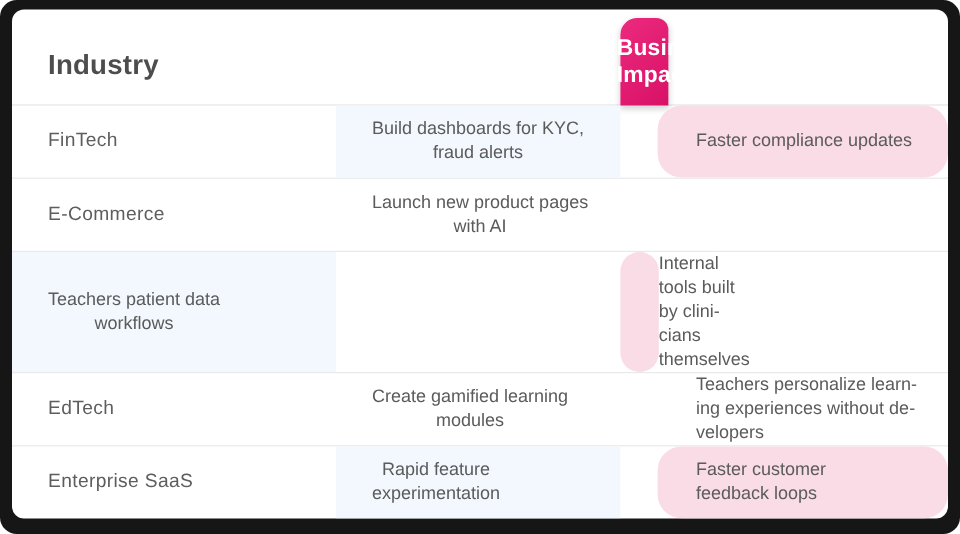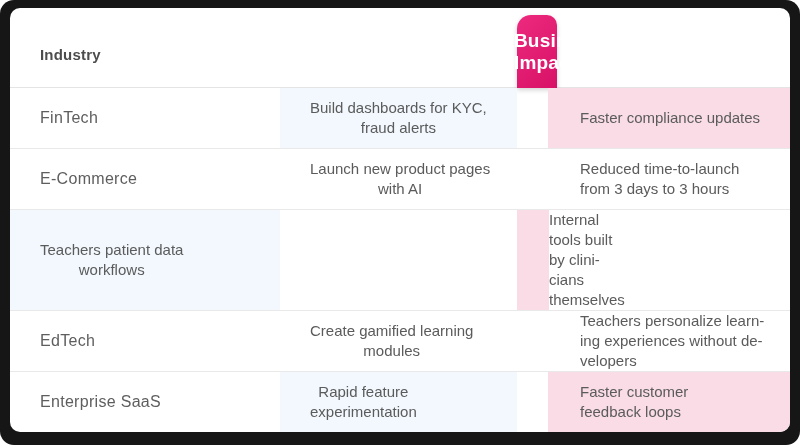--- a/index.html
+++ b/index.html
@@ -29,21 +29,21 @@
     grid-template-columns:270px 237px 31px 242px;
   }
   .header-row{
     height:80px;
     flex:0 0 80px;
     border-bottom:1px solid #e4e4e4;
   }
   .industry-header{
     display:flex;align-items:center;
     padding:12px 0 0 30px;
-    font-size:15px;font-weight:bold;color:#4d4d4d;
+    font-size:23px;font-weight:bold;color:#4d4d4d;
     letter-spacing:.2px;
   }
   .pill{
     margin-top:7px;height:73px;
     display:flex;align-items:center;justify-content:center;
     color:#ffffff;font-size:19px;font-weight:bold;
     letter-spacing:.2px;
     box-shadow:0 2px 5px rgba(0,0,0,.18);
   }
   .pill.blue{
@@ -66,21 +66,21 @@
     white-space:pre-line;
   }
   .cell.industry{
     padding-left:30px;
     font-size:16px;color:#5e5e5e;
     letter-spacing:.3px;
   }
   .cell.usecase{padding-left:30px;text-align:center;}
   .cell.impact{padding-left:32px;}
   .row.tinted .cell.usecase{background:#f2f8fd;}
-  .row.tinted .cell.impact{background:#f9dce6;}
+  .row.tinted .cell.impact{background:#f9dce6;border-radius:20px;}
 </style>
 </head>
 <body>
 
 <div class="frame">
   <div class="card">
 
     <div class="grid header-row">
       <div class="industry-header">Industry</div>
       <div></div>
@@ -95,22 +95,20 @@
 fraud alerts</div>
         <div></div>
         <div class="cell impact">Faster compliance updates</div>
       </div>
 
       <div class="grid row">
         <div class="cell industry">E-Commerce</div>
         <div class="cell usecase">Launch new product pages
 with AI</div>
         <div></div>
-        <div class="cell impact">Reduced time-to-launch
-from 3 days to 3 hours</div>
       </div>
 
       <div class="grid row tinted">
         <div class="cell usecase">Teachers patient data
 workflows</div>
         <div></div>
         <div class="cell impact">Internal tools built by clini-
 cians themselves</div>
       </div>
 

